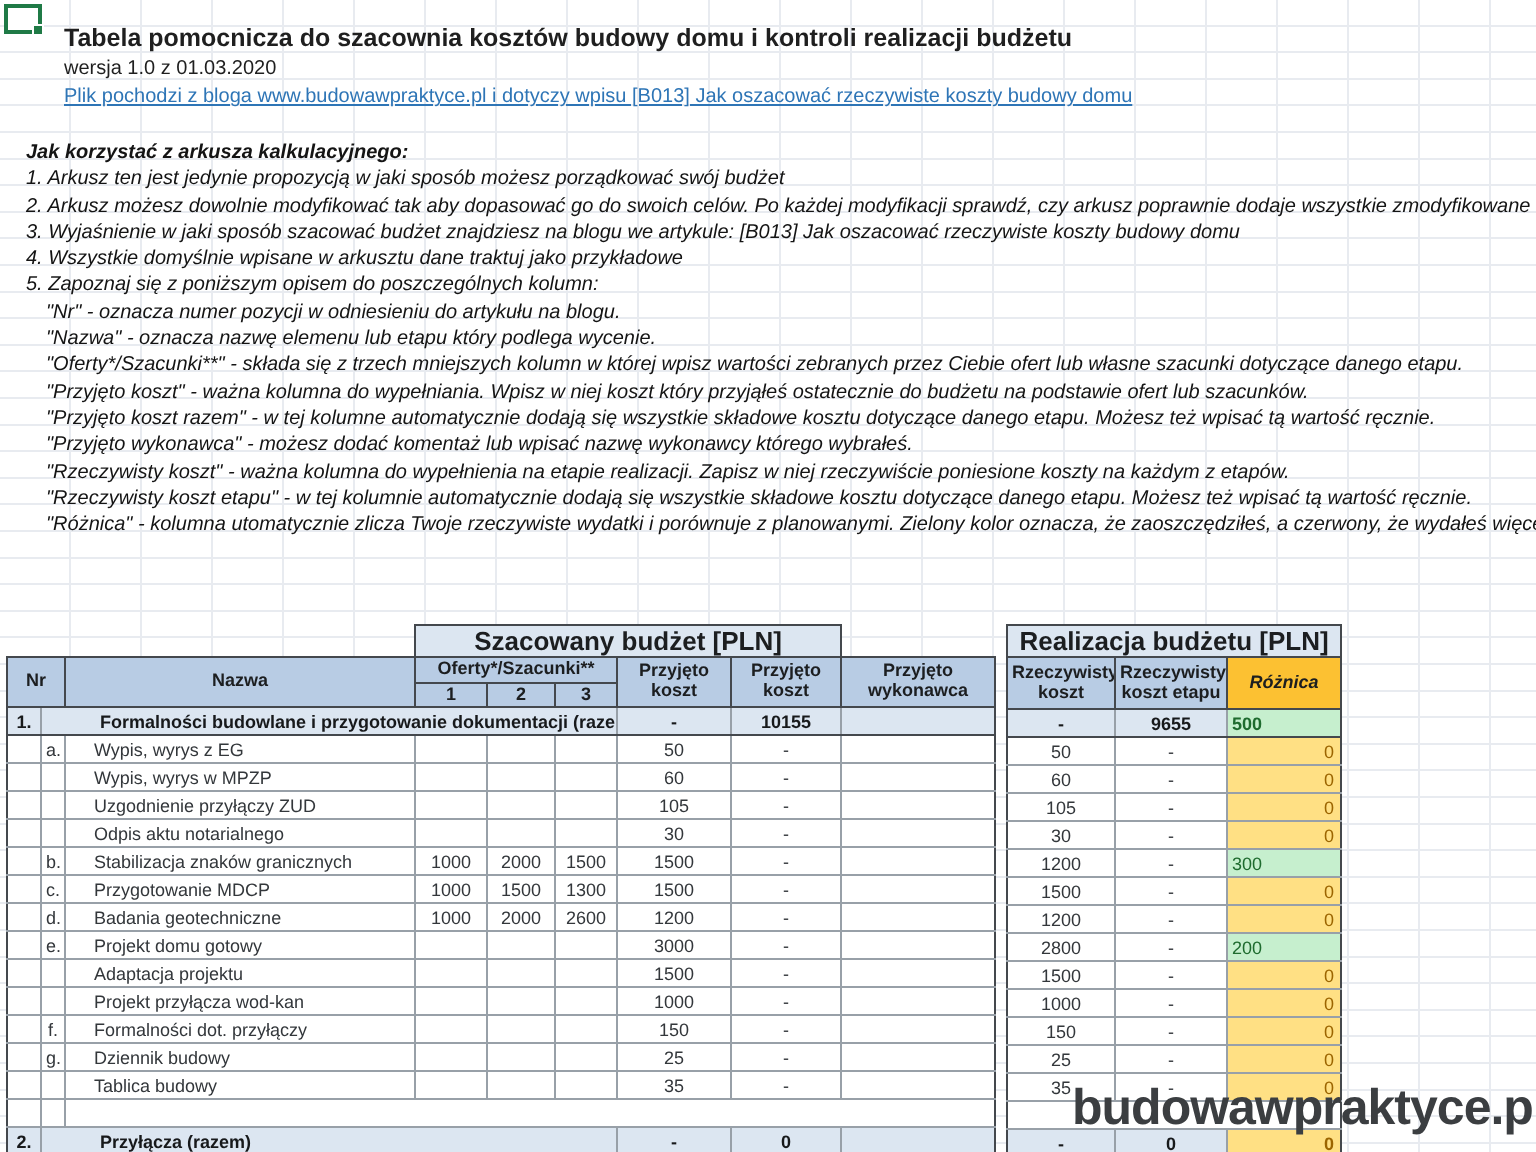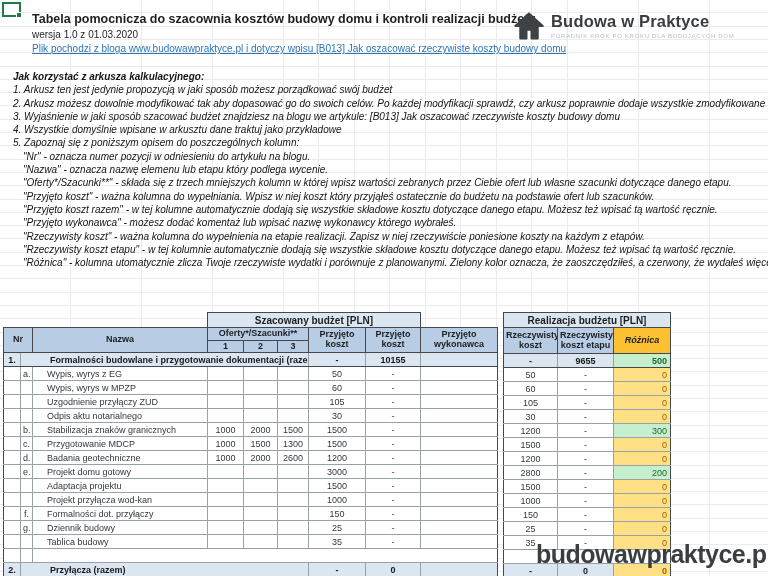--- a/index.html
+++ b/index.html
@@ -27,57 +27,48 @@
   .footnotes{position:absolute;left:33px;top:272px;font-size:10px;color:#141414;}
   .footnotes .line{height:13.3px;line-height:13.3px;white-space:nowrap;}
   table.tbl{position:absolute;border-collapse:collapse;table-layout:fixed;}
   #lt{left:3px;top:312px;width:494px;}
   #rt{left:503px;top:312px;width:167px;}
   .tbl td{
     height:13px;padding:0 2px;font-size:9px;border:1px solid #98a0a8;background:#fff;
     color:#33373b;text-align:center;overflow:hidden;white-space:nowrap;vertical-align:middle;
   }
   .tbl .nb{border:none;background:transparent;}
-  .tbl .gh{background:#dce6f1;font-weight:bold;font-size:10px;color:#1c1e20;border:1.5px solid #44484d;}
+  .tbl .gh{background:#dce6f1;font-weight:bold;font-size:13px;color:#1c1e20;border:1.5px solid #44484d;}
   .tbl .h{background:#b8cce4;font-weight:bold;font-size:9px;color:#1c1e20;border:1px solid #44484d;border-bottom:1.5px solid #44484d;white-space:normal;line-height:1.1;}
   .tbl .h.amber{background:#fcc132;font-style:italic;}
   .hA td{height:14px;}
   .hB td{height:12px;}
   .hC td{height:11px;}
   .hBR td{height:25px;}
   .tbl .name{text-align:left;padding-left:14px;}
   .tbl .ind{padding-left:29px;}
   .tbl .vthick{border-left:1.5px solid #5a5f64;}
   .tbl .bl{border-left:1.5px solid #44484d;}
   .tbl .br{border-right:1.5px solid #44484d;}
   .sec td{background:#dce6f1;font-weight:bold;color:#17191b;border-top:1.5px solid #44484d;border-bottom:1.5px solid #44484d;}
   .tbl .dy{background:#ffe084;color:#9c6500;text-align:right;padding-right:3px;}
-  .tbl .dg{background:#c6efce;color:#1e6b2e;text-align:right;padding-right:3px;}
+  .tbl .dg{background:#c6efce;color:#1e6b2e;text-align:left;padding-right:3px;}
   .watermark{position:absolute;left:536px;top:540px;font-size:25px;font-weight:800;color:#3b3e41;letter-spacing:-0.5px;white-space:nowrap;z-index:5;}
 </style>
 </head>
 <body>
 
 <div class="sheet">
 
   <div class="selbox"></div>
 
   <div class="title">Tabela pomocnicza do szacownia kosztów budowy domu i kontroli realizacji budżetu</div>
   <div class="version">wersja 1.0 z 01.03.2020</div>
   <div class="blog-link">Plik pochodzi z bloga www.budowawpraktyce.pl i dotyczy wpisu [B013] Jak oszacować rzeczywiste koszty budowy domu</div>
 
-  <div class="logo">
-    <svg class="logo-icon" viewBox="0 0 24 22">
-      <path d="M12 1 L23 11 H19 V21 H14 V14 H10 V21 H5 V11 H1 Z" fill="#3f4245" stroke="#3f4245" stroke-width="1.6" stroke-linejoin="round"></path>
-    </svg>
-    <div>
-      <div class="logo-name">Budowa w Praktyce</div>
-      <div class="logo-tag">PORADNIK KROK PO KROKU DLA BUDUJĄCYCH DOM</div>
-    </div>
-  </div>
 
   <div class="instructions" id="instr">
       <div class="line heading">Jak korzystać z arkusza kalkulacyjnego:</div>
       <div class="line ">1. Arkusz ten jest jedynie propozycją w jaki sposób możesz porządkować swój budżet</div>
       <div class="line ">2. Arkusz możesz dowolnie modyfikować tak aby dopasować go do swoich celów. Po każdej modyfikacji sprawdź, czy arkusz poprawnie dodaje wszystkie zmodyfikowane komórki</div>
       <div class="line ">3. Wyjaśnienie w jaki sposób szacować budżet znajdziesz na blogu we artykule: [B013] Jak oszacować rzeczywiste koszty budowy domu</div>
       <div class="line ">4. Wszystkie domyślnie wpisane w arkusztu dane traktuj jako przykładowe</div>
       <div class="line ">5. Zapoznaj się z poniższym opisem do poszczególnych kolumn:</div>
       <div class="line note">"Nr" - oznacza numer pozycji w odniesieniu do artykułu na blogu.</div>
       <div class="line note">"Nazwa" - oznacza nazwę elemenu lub etapu który podlega wycenie.</div>

